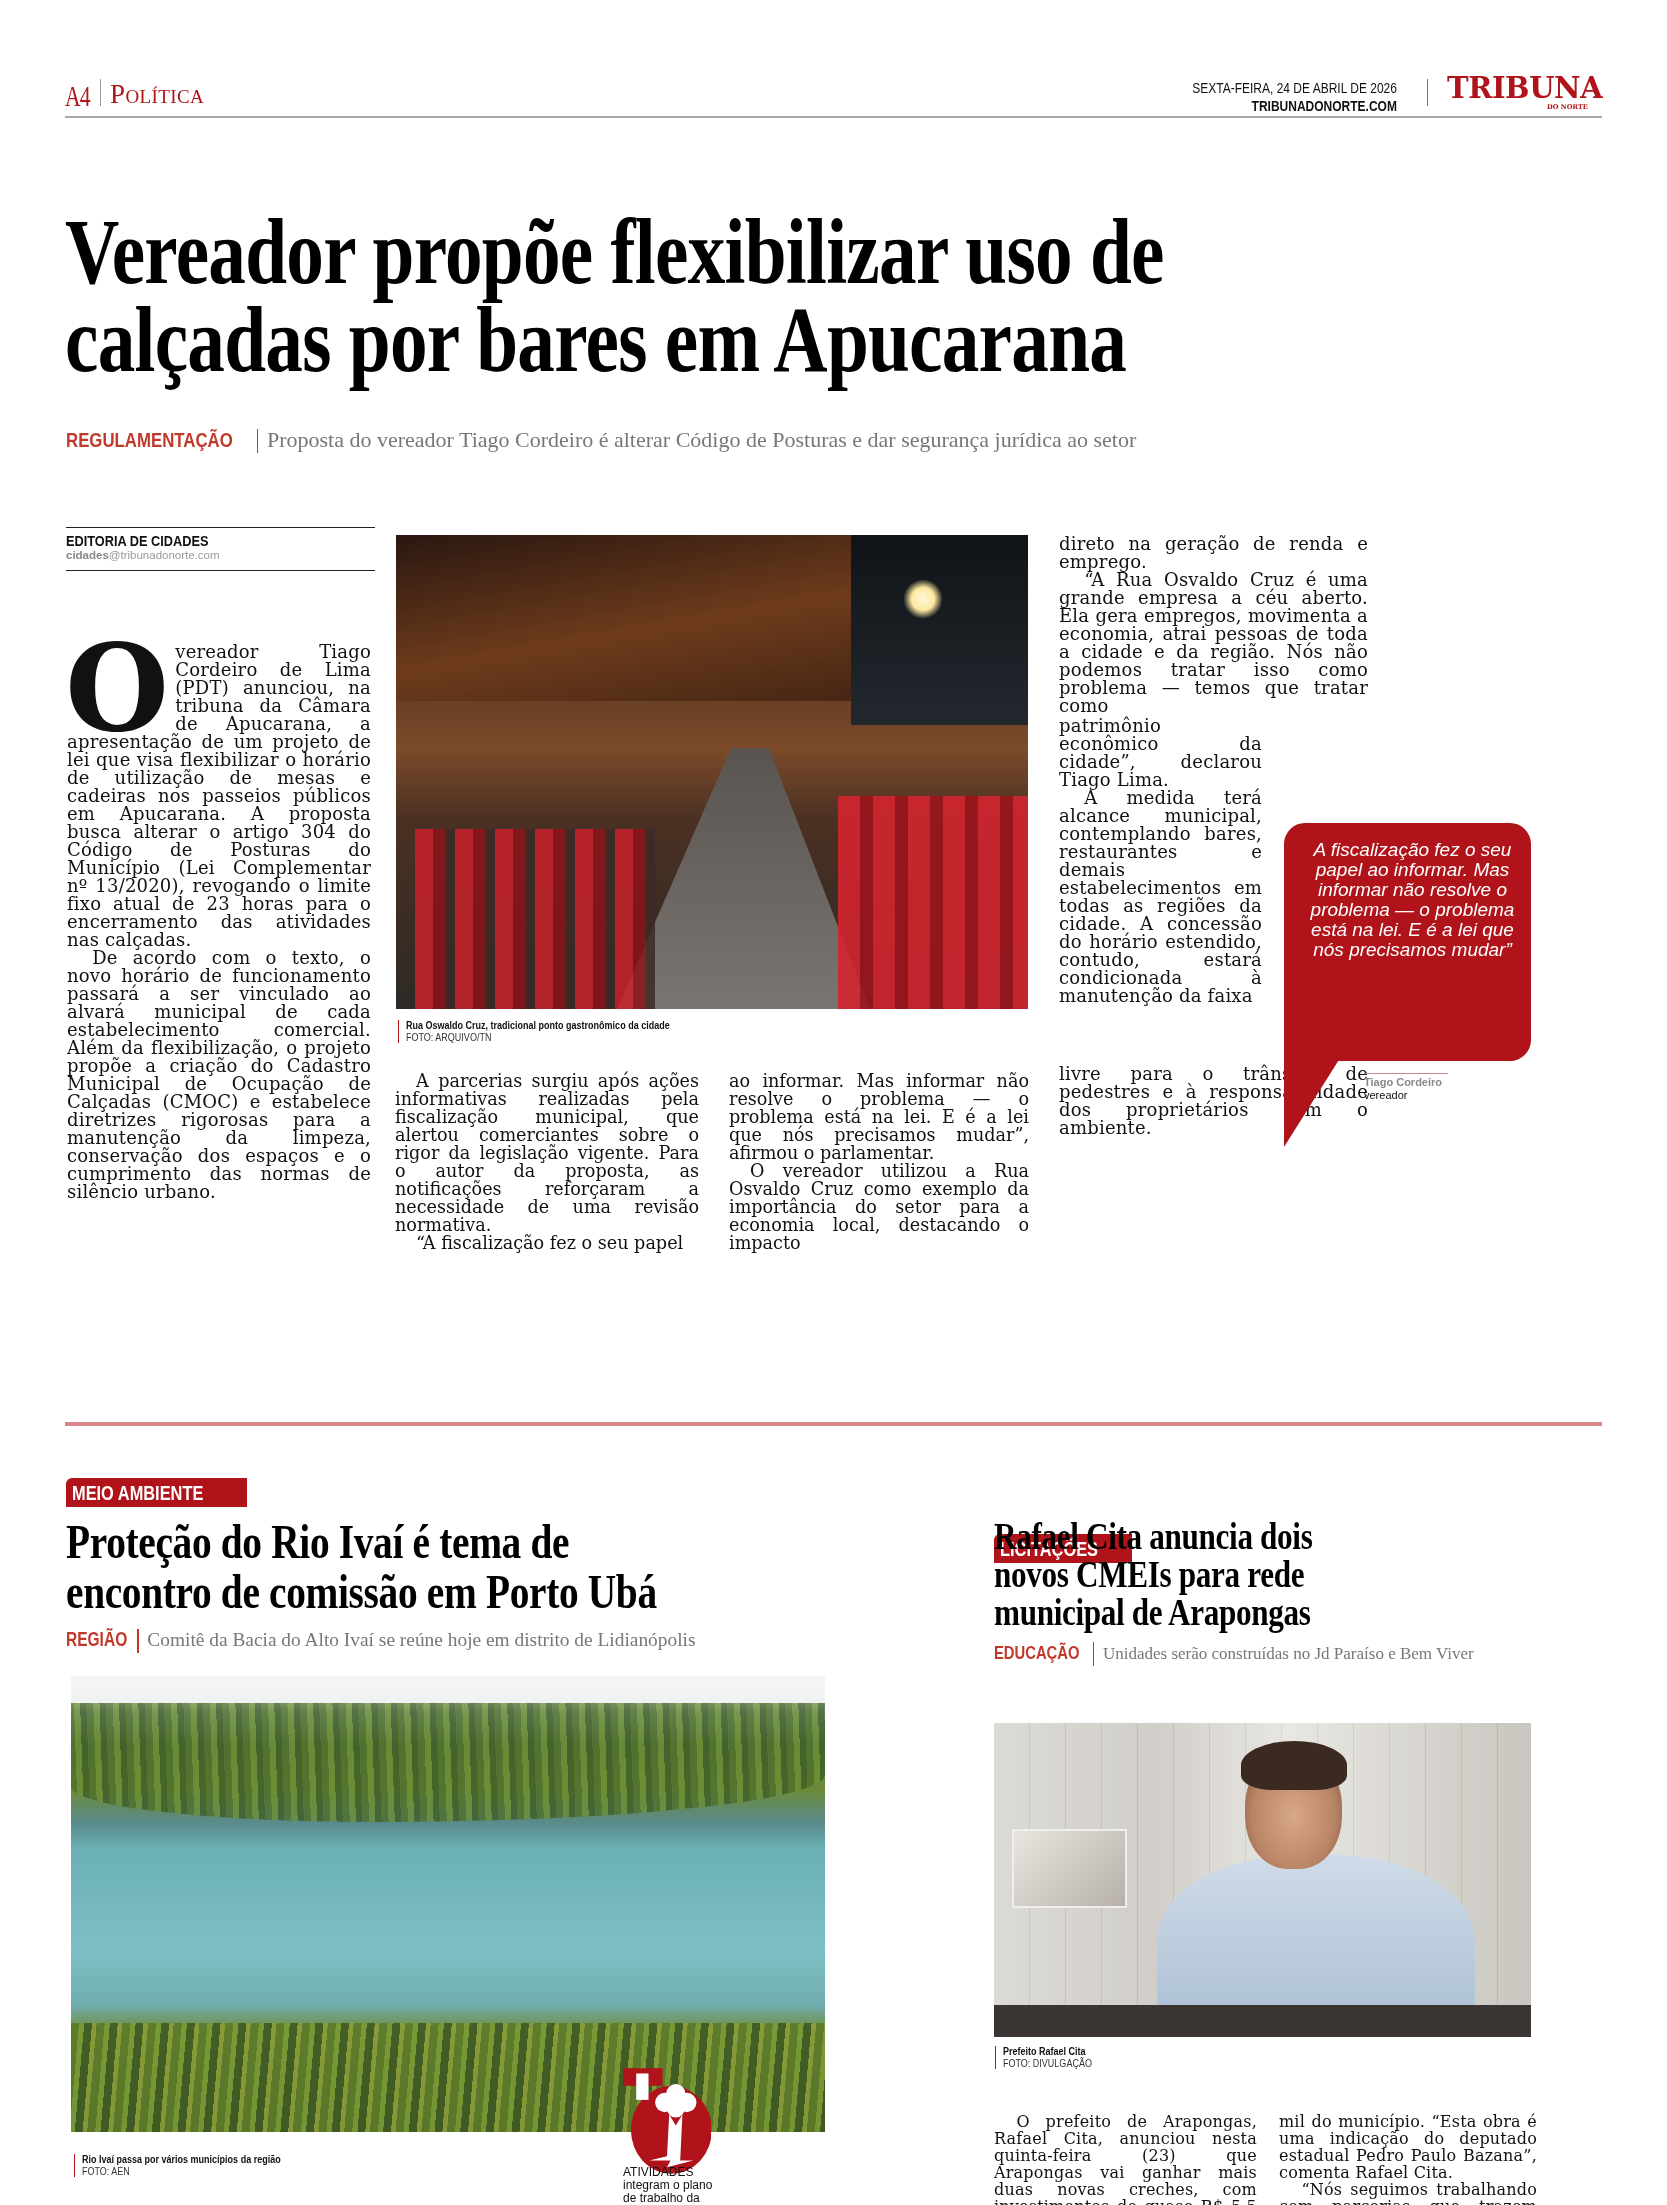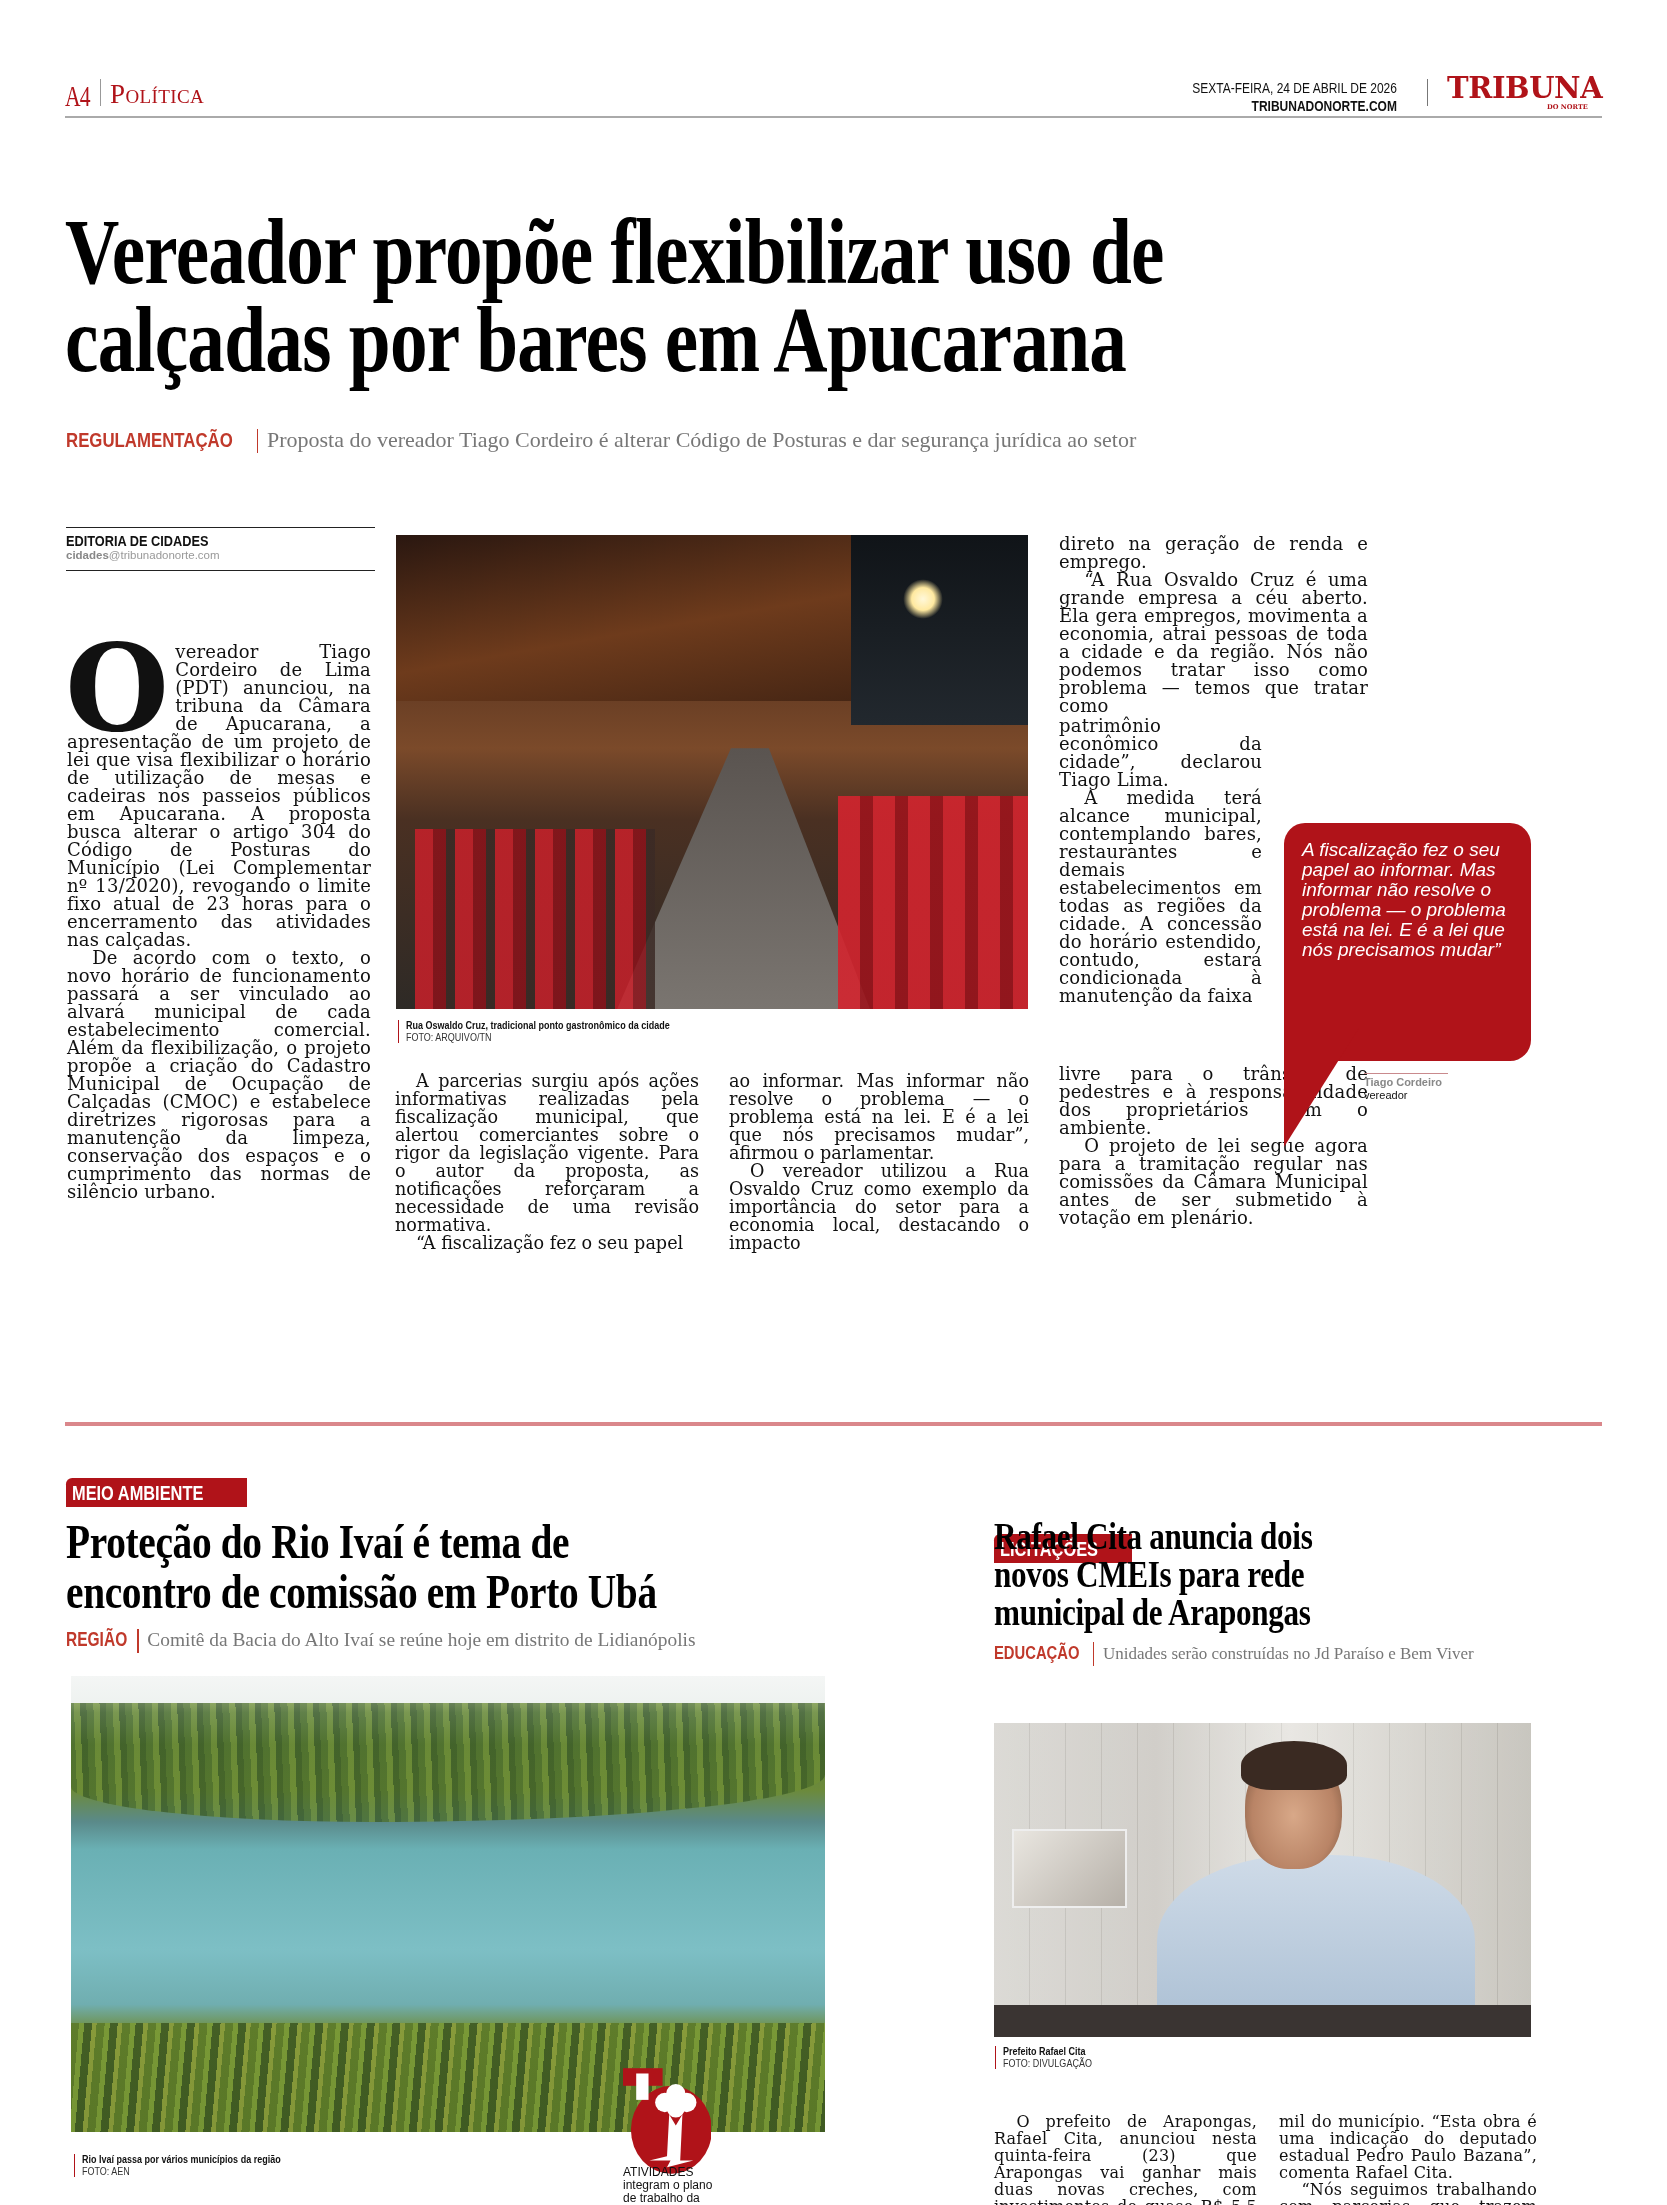--- a/index.html
+++ b/index.html
@@ -51,21 +51,21 @@
   .p1-lamp { left: 507px; top: 44px; width: 40px; height: 40px; border-radius:50%; background: radial-gradient(circle,#fff8da,#ffe9a0 40%, rgba(255,220,150,0) 70%); }
   .p1-sky { left: 72%; top:0; width:28%; height:40%; background: linear-gradient(180deg,#101418,#22282e); }
 
   .caption { font-family: "Liberation Sans", sans-serif; font-size: 10.6px; line-height: 11.5px; border-left: 1.8px solid #b01319; padding-left: 7px; }
   .caption .c1 { font-weight: bold; transform: scaleX(0.85); transform-origin: left; display:inline-block; white-space: nowrap; }
   .caption .c2 { color: #333; transform: scaleX(0.85); transform-origin: left; display:inline-block; white-space: nowrap; }
 
   
   .quote { left: 1284px; top: 823px; width: 247px; height: 238px; background: #b01319; border-radius: 21px 21px 21px 0; }
   .quote-tail { left: 1284px; top: 1028px; width: 75px; height: 119px; background:#b01319; clip-path: polygon(0 0, 100% 0, 0 100%); }
-  .quote-text { left: 1302px; top: 840px; width: 221px; color: #fff; font-family: "Liberation Sans", sans-serif; font-style: italic; font-size: 19px; line-height: 20px; }
+  .quote-text { left: 1302px; top: 840px; width: 221px; color: #fff; font-family: "Liberation Sans", sans-serif; font-style: italic; font-size: 19px; line-height: 20px; text-align: center; }
   .quote-rule { left: 1364px; top: 1073px; width: 84px; height: 0.9px; background: #c98a8d; }
   .quote-author { left: 1364px; top: 1076px; font-family: "Liberation Sans", sans-serif; font-weight: bold; font-size: 11px; color: #888; }
   .quote-role { left: 1364px; top: 1089px; font-family: "Liberation Sans", sans-serif; font-size: 11px; color: #111; }
 
   .sep-band { left: 65px; top: 1422px; width: 1537px; height: 4.4px; background: #da878b; }
 
   .tag { font-family: "Liberation Sans", sans-serif; font-weight: bold; color: #fff; background: #b01319; font-size: 21px; padding: 0 6.2px; height: 29px; line-height: 29px; border-radius: 6.2px 0 0 0; display: inline-block; }
   .tag span { display:inline-block; transform: scaleX(0.78); transform-origin: left; }
 
   .h2 { font-family: "Liberation Serif", serif; color: #000; white-space: nowrap; letter-spacing: -0.4px; transform: scaleX(0.82); transform-origin: left; }
@@ -144,21 +144,20 @@
 <div class="abs col" style="left:1059px; top:535px; width:309px;">
   <p class="noind">direto na geração de renda e emprego.</p>
   <p>“A Rua Osvaldo Cruz é uma grande empresa a céu aberto. Ela gera empregos, movimenta a economia, atrai pessoas de toda a cidade e da região. Nós não podemos tratar isso como problema — temos que tratar como</p>
 </div>
 <div class="abs col" style="left:1059px; top:717px; width:203px;">
   <p class="noind">patrimônio econômico da cidade”, declarou Tiago Lima.</p>
   <p>A medida terá alcance municipal, contemplando bares, restaurantes e demais estabelecimentos em todas as regiões da cidade. A concessão do horário estendido, contudo, estará condicionada à manutenção da faixa</p>
 </div>
 <div class="abs col" style="left:1059px; top:1065px; width:309px;">
   <p class="noind">livre para o trânsito de pedestres e à responsabilidade dos proprietários com o ambiente.</p>
-  <p>O projeto de lei segue agora para a tramitação regular nas comissões da Câmara Municipal antes de ser submetido à votação em plenário.</p>
 </div>
 
 <div class="abs quote"></div>
 <div class="abs quote-tail"></div>
 <div class="abs quote-text">A fiscalização fez o seu papel ao informar. Mas informar não resolve o problema — o problema está na lei. E é a lei que nós precisamos mudar”</div>
 <div class="abs quote-rule"></div>
 <div class="abs quote-author">Tiago Cordeiro</div>
 <div class="abs quote-role">vereador</div>
 
 <div class="abs sep-band"></div>

